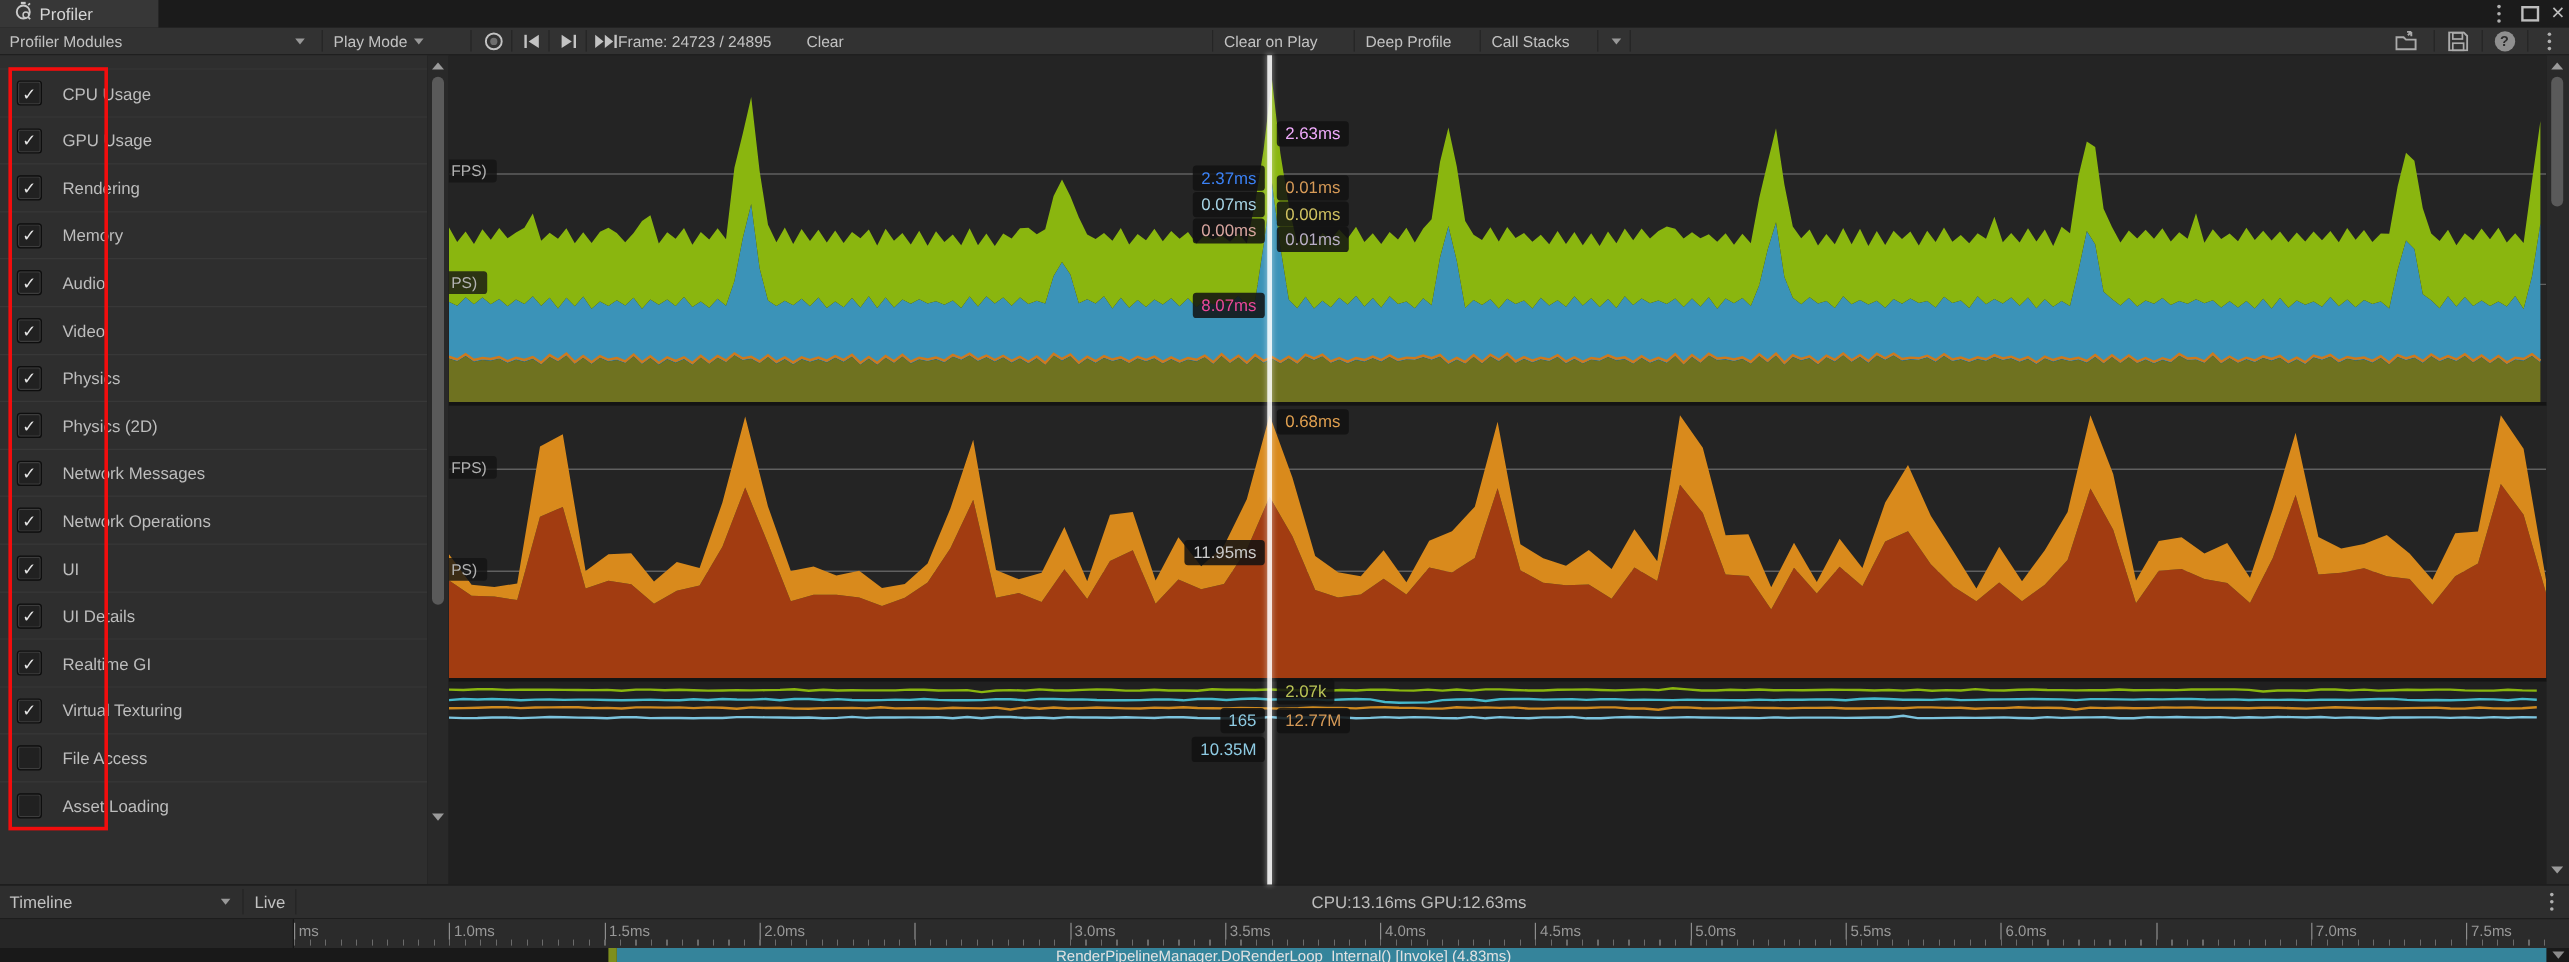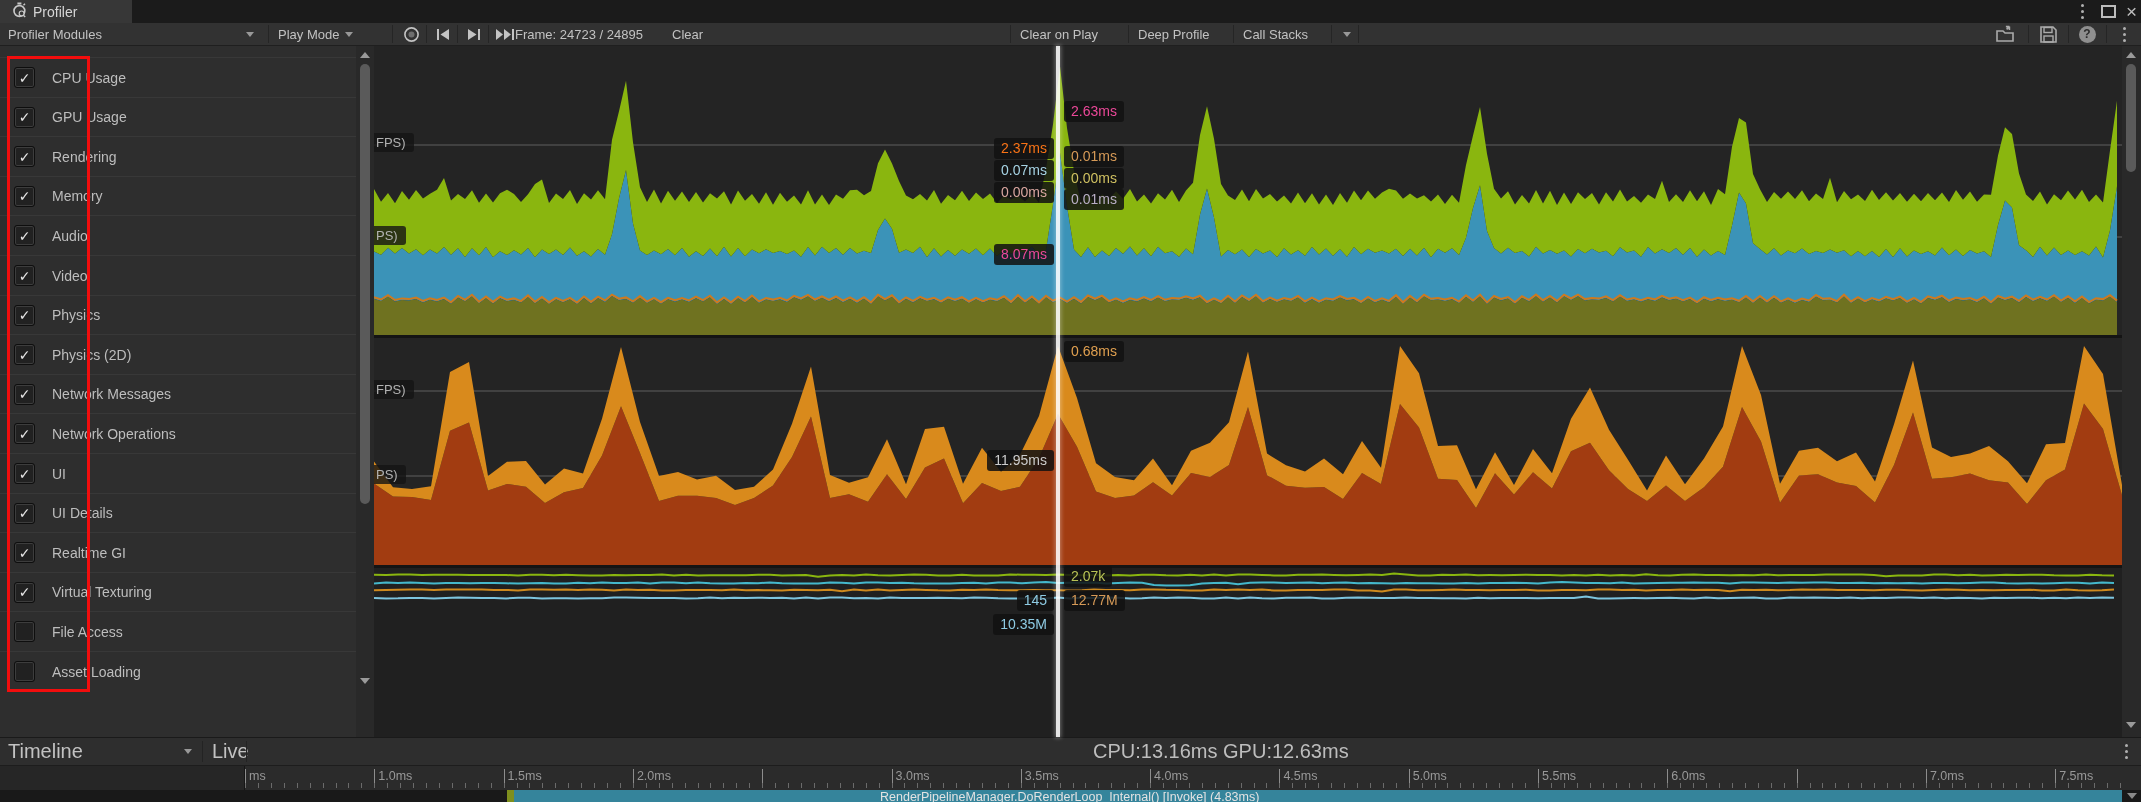--- a/index.html
+++ b/index.html
@@ -44,21 +44,21 @@
   .chart svg{position:absolute;left:0;top:0;}
   .chart-sep{position:absolute;left:374px;width:1748px;height:3px;background:#141414;z-index:5;}
   .playhead{left:1056px;top:46px;width:4px;height:691px;background:rgba(255,255,255,0.88);
             box-shadow:0 0 4px 1px rgba(255,255,255,0.35);z-index:20;}
   .badge{position:absolute;background:rgba(18,18,18,0.86);border-radius:3px;padding:2px 7px;
          font-size:14px;white-space:nowrap;z-index:30;line-height:17px;}
   .gridbadge{position:absolute;left:374px;background:rgba(20,20,20,0.8);border-radius:0 3px 3px 0;
          padding:2px 8px 2px 2px;font-size:13px;color:#b2b2b2;z-index:15;line-height:15px;}
   
   .bottombar{left:0;top:737px;width:2141px;height:29px;background:#2e2e2e;border-top:1px solid #1a1a1a;border-bottom:1px solid #1d1d1d;box-sizing:border-box;}
-  .bitem{position:absolute;top:0;height:27px;display:flex;align-items:center;font-size:20px;color:#c2c2c2;gap:6px;}
+  .bitem{position:absolute;top:0;height:27px;display:flex;align-items:center;font-size:14px;color:#c2c2c2;gap:6px;}
   .bsep{position:absolute;top:3px;height:21px;width:1px;background:#232323;}
   
   .ruler{left:0;top:766px;width:2141px;height:24px;background:#2b2b2b;}
   .ruler-leftpane{left:0;top:0;width:245px;height:24px;background:#262626;border-right:1px solid #161616;box-sizing:border-box;}
   .tick-major{position:absolute;top:3px;width:1px;height:14px;background:#8d8d8d;}
   .tick-label{position:absolute;top:3px;font-size:12.5px;color:#989898;white-space:nowrap;}
   .tick-minor{left:245px;top:17px;width:1877px;height:5px;
       background:repeating-linear-gradient(90deg,rgba(255,255,255,0.30) 0 1px,transparent 1px 12.93px);}
   
   .track{left:0;top:790px;width:2141px;height:12px;background:#191919;overflow:hidden;}
@@ -299,32 +299,32 @@
   <div class="sb-thumb" style="top:18px;height:108px;"></div>
   <span class="sb-arrow sb-down" style="top:676px;"></span>
 </div>
 
 <div class="abs playhead"></div>
 <div id="overlay" class="abs" style="left:0;top:0;width:2141px;height:802px;pointer-events:none;z-index:25;">
     <div class="gridbadge" style="top: 133px;">FPS)</div>
     <div class="gridbadge" style="top: 226px;">PS)</div>
     <div class="gridbadge" style="top: 380px;">FPS)</div>
     <div class="gridbadge" style="top: 465px;">PS)</div>
-    <div class="badge" style="top: 101px; color: #ec4899; left: 1064px;">2.63ms</div>
-    <div class="badge" style="top: 138px; color: #f97316; right: 1087px;">2.37ms</div>
+    <div class="badge" style="top: 101px; color: #f0abfc; left: 1064px;">2.63ms</div>
+    <div class="badge" style="top: 138px; color: #3b82f6; right: 1087px;">2.37ms</div>
     <div class="badge" style="top: 160px; color: rgb(166, 211, 228); right: 1087px;">0.07ms</div>
     <div class="badge" style="top: 182px; color: rgb(217, 166, 160); right: 1087px;">0.00ms</div>
     <div class="badge" style="top: 146px; color: rgb(214, 154, 87); left: 1064px;">0.01ms</div>
     <div class="badge" style="top: 168px; color: rgb(207, 192, 97); left: 1064px;">0.00ms</div>
     <div class="badge" style="top: 189px; color: rgb(185, 174, 198); left: 1064px;">0.01ms</div>
     <div class="badge" style="top: 244px; color: #ec4899; right: 1087px;">8.07ms</div>
     <div class="badge" style="top: 341px; color: rgb(224, 160, 80); left: 1064px;">0.68ms</div>
     <div class="badge" style="top: 450px; color: rgb(204, 204, 204); right: 1087px;">11.95ms</div>
     <div class="badge" style="top: 566px; color: rgb(184, 194, 85); left: 1064px;">2.07k</div>
-    <div class="badge" style="top: 590px; color: rgb(142, 203, 227); right: 1087px;">145</div>
+    <div class="badge" style="top: 590px; color: rgb(142, 203, 227); right: 1087px;">165</div>
     <div class="badge" style="top: 590px; color: rgb(214, 154, 87); left: 1064px;">12.77M</div>
     <div class="badge" style="top: 614px; color: rgb(142, 203, 227); right: 1087px;">10.35M</div>
   </div>
 
 <div class="abs bottombar">
   <div class="bitem" style="left:8px;width:192px;">
     <span>Timeline</span>
     <span class="dd-arrow" style="position:absolute;right:8px;"></span>
   </div>
   <div class="bsep" style="left:202px;"></div>

